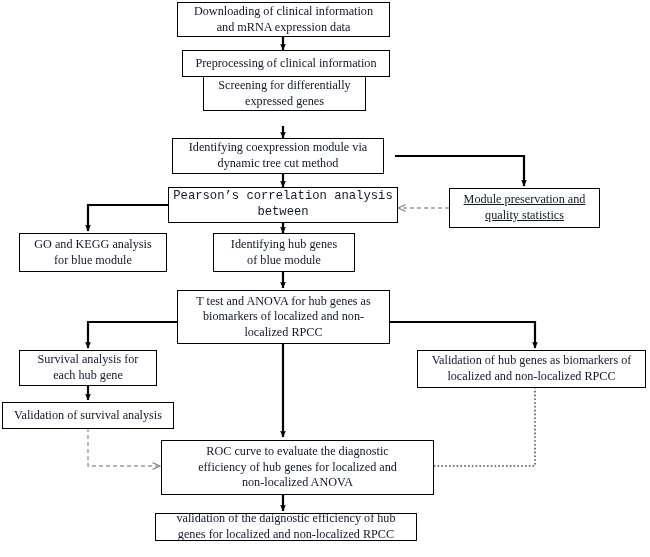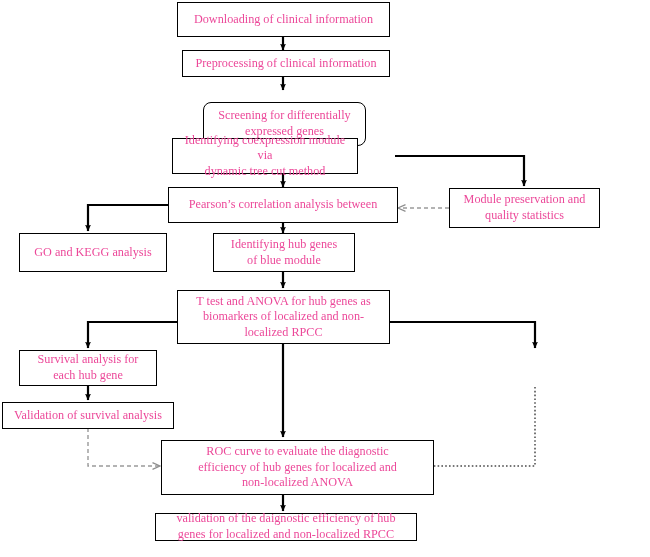--- a/index.html
+++ b/index.html
@@ -17,21 +17,21 @@
   }
   .node {
     position: absolute;
     box-sizing: border-box;
     border: 1.6px solid #000000;
     background: #ffffff;
     display: flex;
     align-items: center;
     justify-content: center;
     text-align: center;
-    color: #ec4899;
+    color: #0f172a;
     font-size: 12.2px;
     line-height: 1.28;
     padding: 2px 4px;
     z-index: 3;
   }
   .node span {
     display: block;
     width: 100%;
   }
   svg.wires {
@@ -91,59 +91,61 @@
     <path d="M88,428 L88,466 L160,466" stroke="#9a9a9a" stroke-width="1.4" fill="none" stroke-dasharray="4,3" marker-end="url(#arrowOpenGray)"></path>
 
     <path d="M535,387 L535,466 L410,466" stroke="#4a4a4a" stroke-width="1.5" fill="none" stroke-dasharray="1.6,2.2" marker-end="url(#arrowOpenDark)"></path>
 
     <path d="M283,495 L283,511" stroke="#000000" stroke-width="2.2" fill="none" marker-end="url(#arrowBlack)"></path>
   </svg>
 
   <div class="node" style="left:177px; top:2px; width:213px; height:35px;">
     <span>
       <span>Downloading of clinical information</span>
+      <span>and mRNA expression data</span>
     </span>
   </div>
 
   <div class="node" style="left:182px; top:50px; width:208px; height:27px;">
     <span>
       <span>Preprocessing of clinical information</span>
     </span>
   </div>
 
-  <div class="node" style="left:203px; top:102px; width:163px; height:44px;border-radius:8px;">
+  <div class="node" style="left:203px; top:76px; width:163px; height:35px;">
     <span>
       <span>Screening for differentially</span>
       <span>expressed genes</span>
     </span>
   </div>
 
-  <div class="node" style="left:172px; top:138px; width:186px; height:36px;">
+  <div class="node" style="left:172px; top:138px; width:212px; height:36px;">
     <span>
       <span>Identifying coexpression module via</span>
       <span>dynamic tree cut method</span>
     </span>
   </div>
 
-  <div class="node" style="left:449px; top:188px; width:151px; height:40px;">
+  <div class="node" style="left:449px; top:188px; width:151px; height:40px;text-decoration:underline;">
     <span>
       <span>Module preservation and</span>
       <span>quality statistics</span>
     </span>
   </div>
 
-  <div class="node" style="left:168px; top:187px; width:230px; height:36px;">
+  <div class="node" style="left:168px; top:187px; width:230px; height:36px;font-family:Liberation Mono, monospace;">
     <span>
       <span>Pearson’s correlation analysis between</span>
     </span>
   </div>
 
   <div class="node" style="left:19px; top:233px; width:148px; height:39px;font-family:Liberation Serif, serif;">
     <span>
       <span>GO and KEGG  analysis</span>
+      <span>for blue module</span>
     </span>
   </div>
 
   <div class="node" style="left:213px; top:233px; width:142px; height:39px;text-align:center;">
     <span>
       <span>Identifying hub genes</span>
       <span>of  blue module</span>
     </span>
   </div>
 
@@ -161,20 +163,26 @@
       <span>each hub gene</span>
     </span>
   </div>
 
   <div class="node" style="left:2px; top:402px; width:172px; height:27px;">
     <span>
       <span>Validation of survival analysis</span>
     </span>
   </div>
 
+  <div class="node" style="left:417px; top:350px; width:229px; height:38px;">
+    <span>
+      <span>Validation  of  hub genes as biomarkers of</span>
+      <span>localized and non-localized RPCC</span>
+    </span>
+  </div>
 
   <div class="node" style="left:161px; top:440px; width:273px; height:55px;">
     <span>
       <span>ROC curve to evaluate the diagnostic</span>
       <span>efficiency of hub genes for localized and</span>
       <span>non-localized ANOVA</span>
     </span>
   </div>
 
   <div class="node" style="left:155px; top:513px; width:262px; height:28px;">

